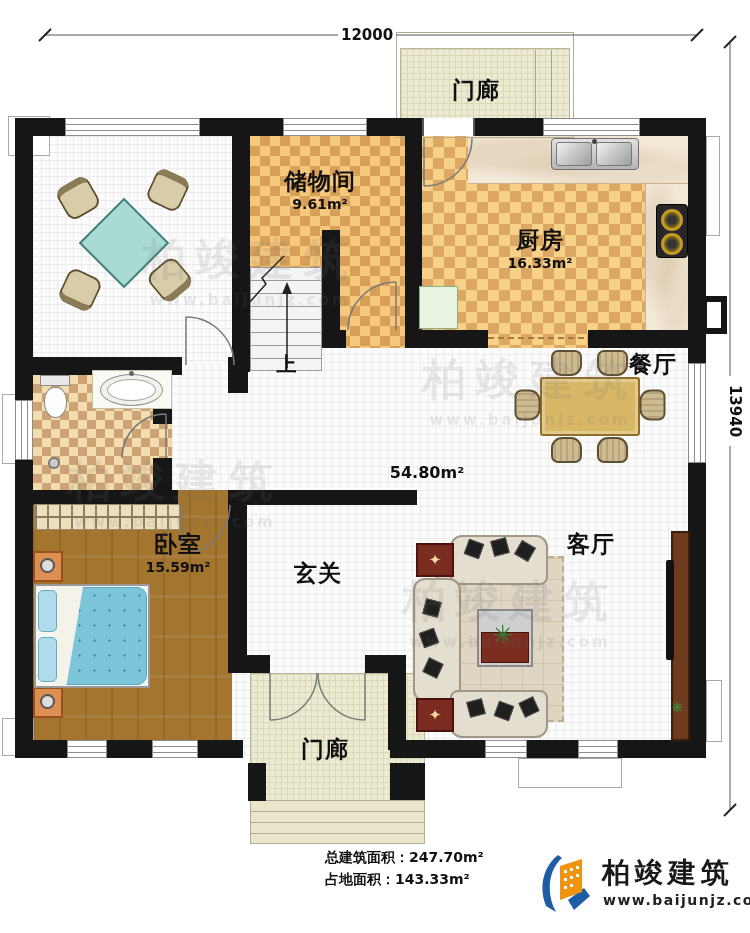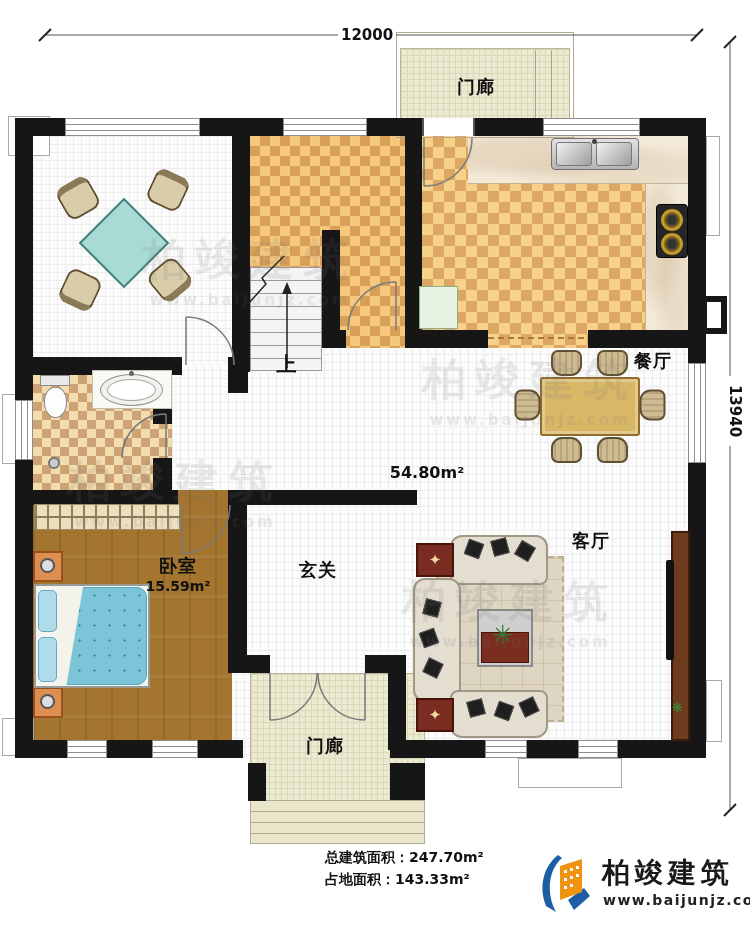--- a/index.html
+++ b/index.html
@@ -14,21 +14,21 @@
          background-image:linear-gradient(#8d8d8d,#8d8d8d),linear-gradient(#8d8d8d,#8d8d8d);
          background-size:1px 100%;background-position:5px 0,11px 0;background-repeat:no-repeat;}
   .checker-o{background-color:#f6c87e;background-image:conic-gradient(#d79f58 25%,transparent 0 50%,#d79f58 0 75%,transparent 0);background-size:20px 20px;}
   .checker-k{background-color:#f8d189;background-image:conic-gradient(#dca763 25%,transparent 0 50%,#dca763 0 75%,transparent 0);background-size:22px 22px;}
   .checker-b{background-color:#f3dcae;background-image:conic-gradient(#cda375 25%,transparent 0 50%,#cda375 0 75%,transparent 0);background-size:18px 18px;}
   .gridwhite{background-color:#fcfcfc;background-image:linear-gradient(#ececec 1px,transparent 1px),linear-gradient(90deg,#ececec 1px,transparent 1px);background-size:8px 8px;}
   .gridbeige{background-color:#edead2;background-image:linear-gradient(#dbd7b9 1px,transparent 1px),linear-gradient(90deg,#dbd7b9 1px,transparent 1px);background-size:6px 6px;border:1px solid #b9b598;}
   .wood{background-color:#a4752f;background-image:repeating-linear-gradient(90deg,rgba(0,0,0,.10) 0 2px,transparent 2px 26px),repeating-linear-gradient(0deg,rgba(255,255,255,.06) 0 3px,transparent 3px 40px);}
   .marble{background-color:#f3e9d7;background-image:radial-gradient(ellipse at 30% 40%,rgba(200,175,140,.30) 0 30%,transparent 60%),radial-gradient(ellipse at 70% 70%,rgba(200,175,140,.22) 0 25%,transparent 55%);}
   .room-label{position:absolute;text-align:center;color:#101010;font-weight:bold;line-height:1.25;}
-  .room-label .nm{font-size:18px;letter-spacing:1px;display:block;}
+  .room-label .nm{font-size:23px;letter-spacing:1px;display:block;}
   .room-label .ar{font-size:14px;display:block;}
   .decor{position:absolute;background:#fff;border:1px solid #a8a8a8;box-sizing:border-box;}
   .pillow{position:absolute;width:14px;height:14px;background:#1f1f1f;border:1px solid #505050;}
   .sofa{position:absolute;background:#e3decf;border:2px solid #a29786;box-sizing:border-box;}
   .dchair{position:absolute;width:31px;height:26px;background:#cfbb90;border:2px solid #5f4f33;border-radius:7px 7px 11px 11px;box-sizing:border-box;background-image:repeating-linear-gradient(90deg,rgba(0,0,0,.12) 0 2px,transparent 2px 6px);}
   .cchair{position:absolute;width:36px;height:36px;background:#d9cda9;border:2px solid #615132;border-top:7px solid #8a7a56;border-radius:10px;box-sizing:border-box;}
   .wm{position:absolute;color:rgba(110,110,110,.14);font-weight:bold;pointer-events:none;text-align:center;}
   .wm .l1{font-size:44px;letter-spacing:10px;display:block;}
   .wm .l2{font-size:15px;letter-spacing:3px;display:block;margin-top:2px;}
   .dim{position:absolute;font-size:15px;font-weight:bold;color:#111;background:#fff;padding:0 3px;}
@@ -202,33 +202,41 @@
       <line x1="39" y1="41" x2="51" y2="29"></line>
       <line x1="691" y1="41" x2="703" y2="29"></line>
       <line x1="724" y1="48" x2="736" y2="36"></line>
       <line x1="724" y1="816" x2="736" y2="804"></line>
     </g>
   </svg>
 
   <div class="room-label" style="left:416px;top:76px;width:120px;">
       <span class="nm">门廊</span>
     </div>
+  <div class="room-label" style="left:260px;top:167px;width:120px;">
+      <span class="nm">储物间</span>
+      <span class="ar">9.61m²</span>
+    </div>
+  <div class="room-label" style="left:480px;top:226px;width:120px;">
+      <span class="nm">厨房</span>
+      <span class="ar">16.33m²</span>
+    </div>
   <div class="room-label" style="left:593px;top:350px;width:120px;">
       <span class="nm">餐厅</span>
     </div>
   <div class="room-label" style="left:367px;top:463px;width:120px;">
       <span class="ar" style="font-size:16px;">54.80m²</span>
     </div>
   <div class="room-label" style="left:258px;top:559px;width:120px;">
       <span class="nm">玄关</span>
     </div>
   <div class="room-label" style="left:531px;top:530px;width:120px;">
       <span class="nm">客厅</span>
     </div>
-  <div class="room-label" style="left:118px;top:555px;width:120px;">
+  <div class="room-label" style="left:118px;top:530px;width:120px;">
       <span class="nm">卧室</span>
       <span class="ar">15.59m²</span>
     </div>
   <div class="room-label" style="left:265px;top:735px;width:120px;">
       <span class="nm">门廊</span>
     </div>
   <div class="room-label" style="left:267px;top:352px;width:40px;">
       <span class="nm" style="font-size:20px;">上</span>
     </div>
 

